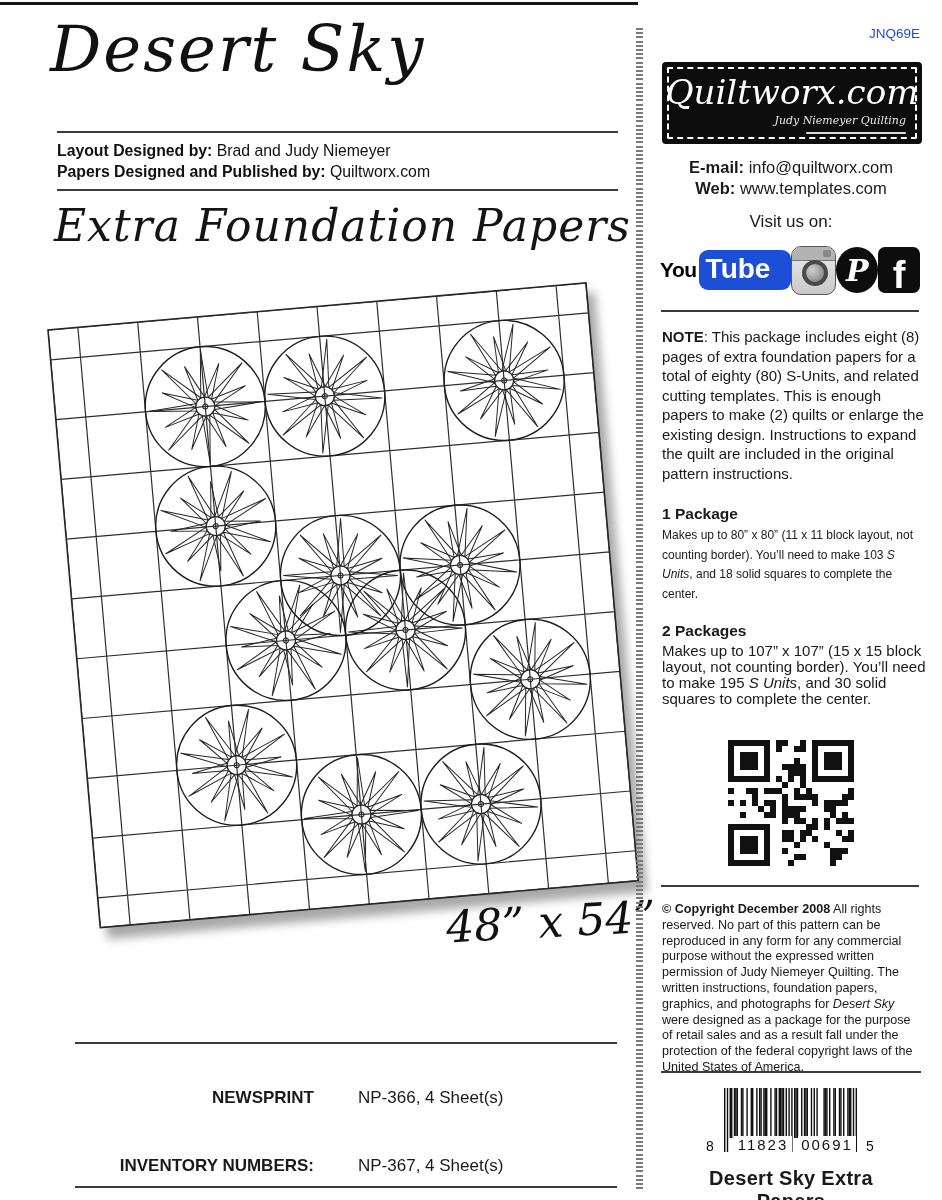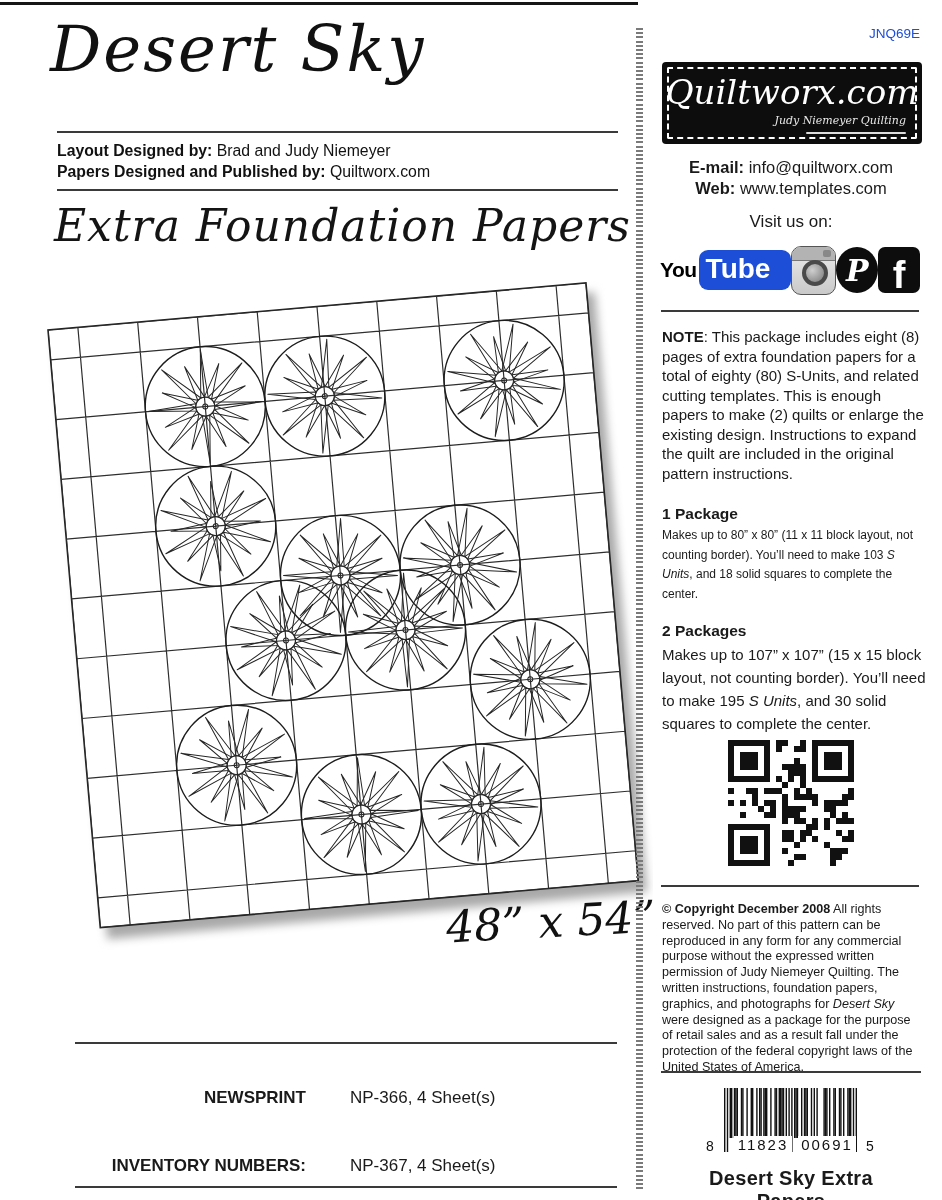--- a/index.html
+++ b/index.html
@@ -8,21 +8,21 @@
   .abs{position:absolute;}
   .rule{position:absolute;height:2px;background:#3a3a3a;}
   .script{font-family:"DejaVu Serif",serif;font-style:italic;}
   
   .topline{position:absolute;left:0;top:2px;width:638px;height:3px;background:#161616;}
   .title{left:50px;top:12px;font-size:64px;letter-spacing:2px;color:#111;}
   .byline{left:57px;top:140px;font-size:15.8px;line-height:21px;color:#111;}
   .byline b{font-weight:bold;}
   .subtitle{left:54px;top:200px;font-size:44px;color:#141414;letter-spacing:1px;}
   .sizelabel{left:446px;top:896px;font-size:44px;color:#111;transform:rotate(-3deg);}
-  .inventory{left:58px;top:1086px;width:480px;display:grid;grid-template-columns:248px auto;
+  .inventory{left:66px;top:1086px;width:480px;display:grid;grid-template-columns:248px auto;
              column-gap:26px;row-gap:4px;font-size:17px;line-height:24px;gap:44px;}
   .inventory .lab{text-align:right;font-weight:bold;}
   
   .divider{position:absolute;left:636px;top:28px;width:7px;height:1162px;
            background:repeating-linear-gradient(to bottom,#7a7a7a 0 2px,transparent 2px 4.2px);}
   
   .code{left:640px;top:26px;width:280px;text-align:right;padding-right:22px;font-size:13.5px;color:#1d4ed8;}
   .logo{left:662px;top:62px;width:260px;height:82px;background:#0d0d0d;border-radius:4px;box-sizing:border-box;}
   .logo .inner{position:absolute;left:5px;top:5px;right:5px;bottom:5px;border:2px dashed #fff;border-radius:2px;}
   .logo .name{position:absolute;left:0;right:0;top:10px;text-align:center;color:#fff;font-size:34px;}
@@ -44,21 +44,21 @@
   .pin{width:46px;height:46px;border-radius:50%;background:#0d0d0d;color:#fff;display:flex;
        align-items:center;justify-content:center;font-family:"DejaVu Serif",serif;
        font-style:italic;font-weight:bold;font-size:30px;}
   .fb{width:46px;height:46px;border-radius:7px;background:#0d0d0d;color:#fff;display:flex;
       align-items:flex-end;justify-content:center;font-weight:bold;font-size:38px;line-height:0.95;
       font-family:"Liberation Sans",sans-serif;overflow:hidden;}
   .rcol{left:662px;width:266px;}
   .note{top:327px;font-size:15px;line-height:19.5px;}
   .pkgtitle{font-weight:bold;font-size:15.5px;}
   .pkg1t{top:505px;} .pkg1x{top:526px;font-size:12px;line-height:19.5px;}
-  .pkg2t{top:622px;} .pkg2x{top:643px;font-size:15px;line-height:23px;}
+  .pkg2t{top:622px;} .pkg2x{top:643px;font-size:15px;line-height:16px;}
   .qr{left:728px;top:740px;}
   .copyright{top:902px;font-size:12.6px;line-height:15.8px;width:262px;}
   .barcode{left:706px;top:1088px;width:170px;height:100px;}
   .bc-digit{position:absolute;font-size:14px;color:#111;}
   .bc-grp{position:absolute;top:48px;height:18px;background:#fff;font-size:15px;
           letter-spacing:2px;color:#111;text-align:center;}
   .bc-label{position:absolute;left:-20px;right:-20px;top:79px;text-align:center;
             font-weight:bold;font-size:20px;letter-spacing:0.3px;}
   .seg-b{font-weight:bold;} .seg-i{font-style:italic;}
 </style>

